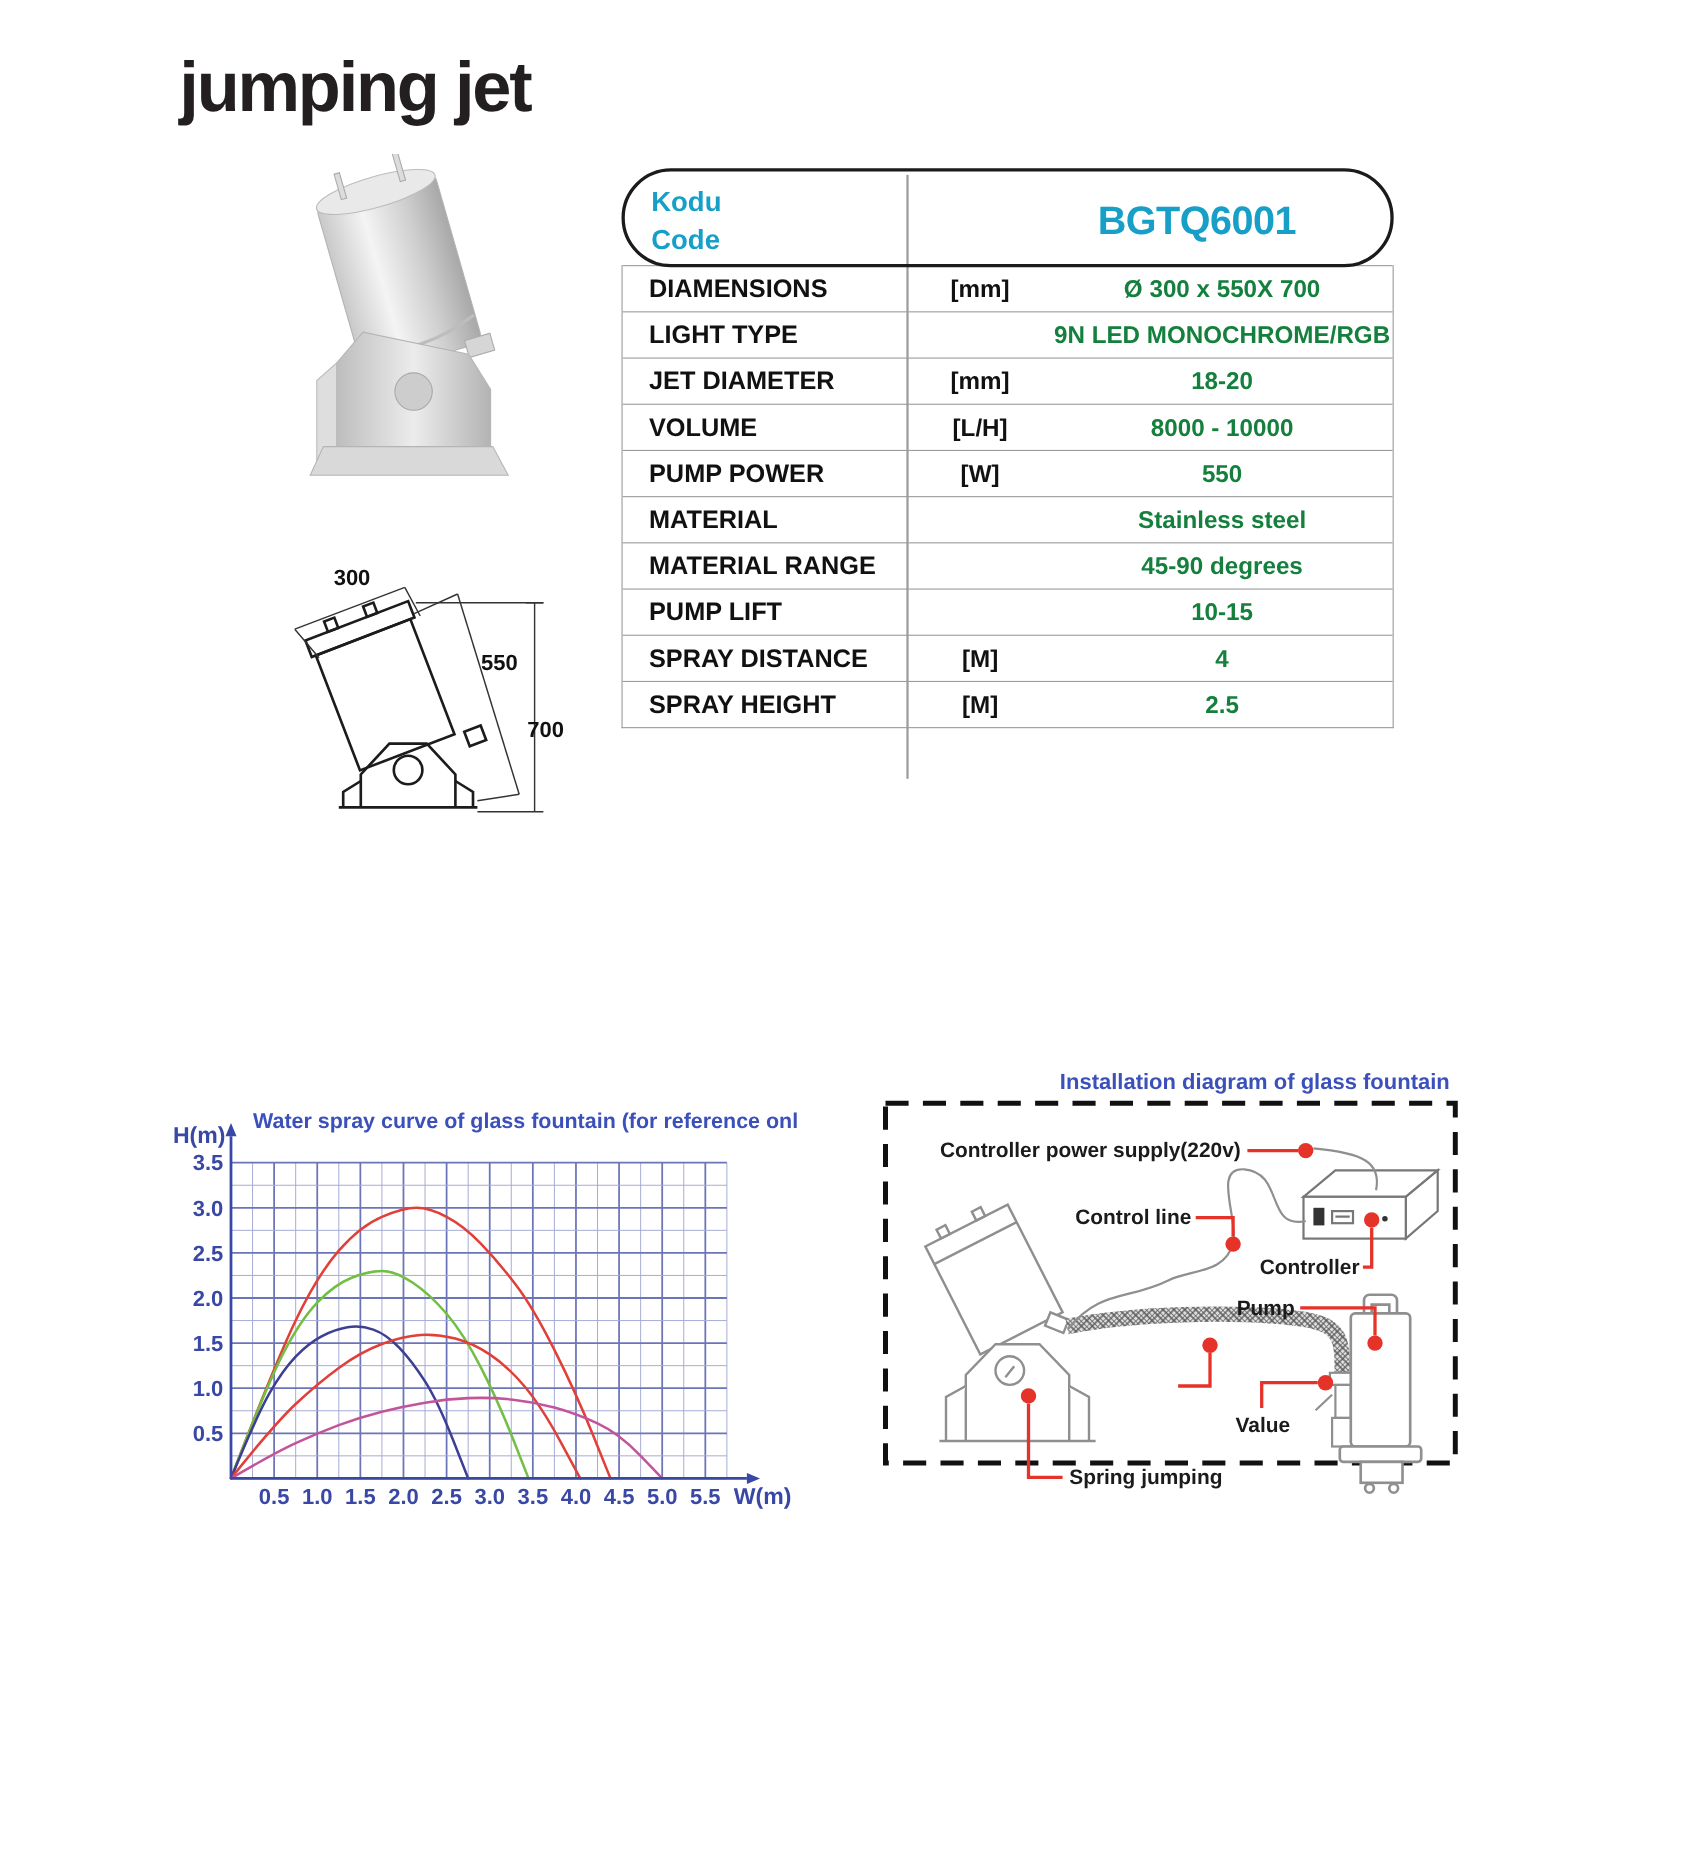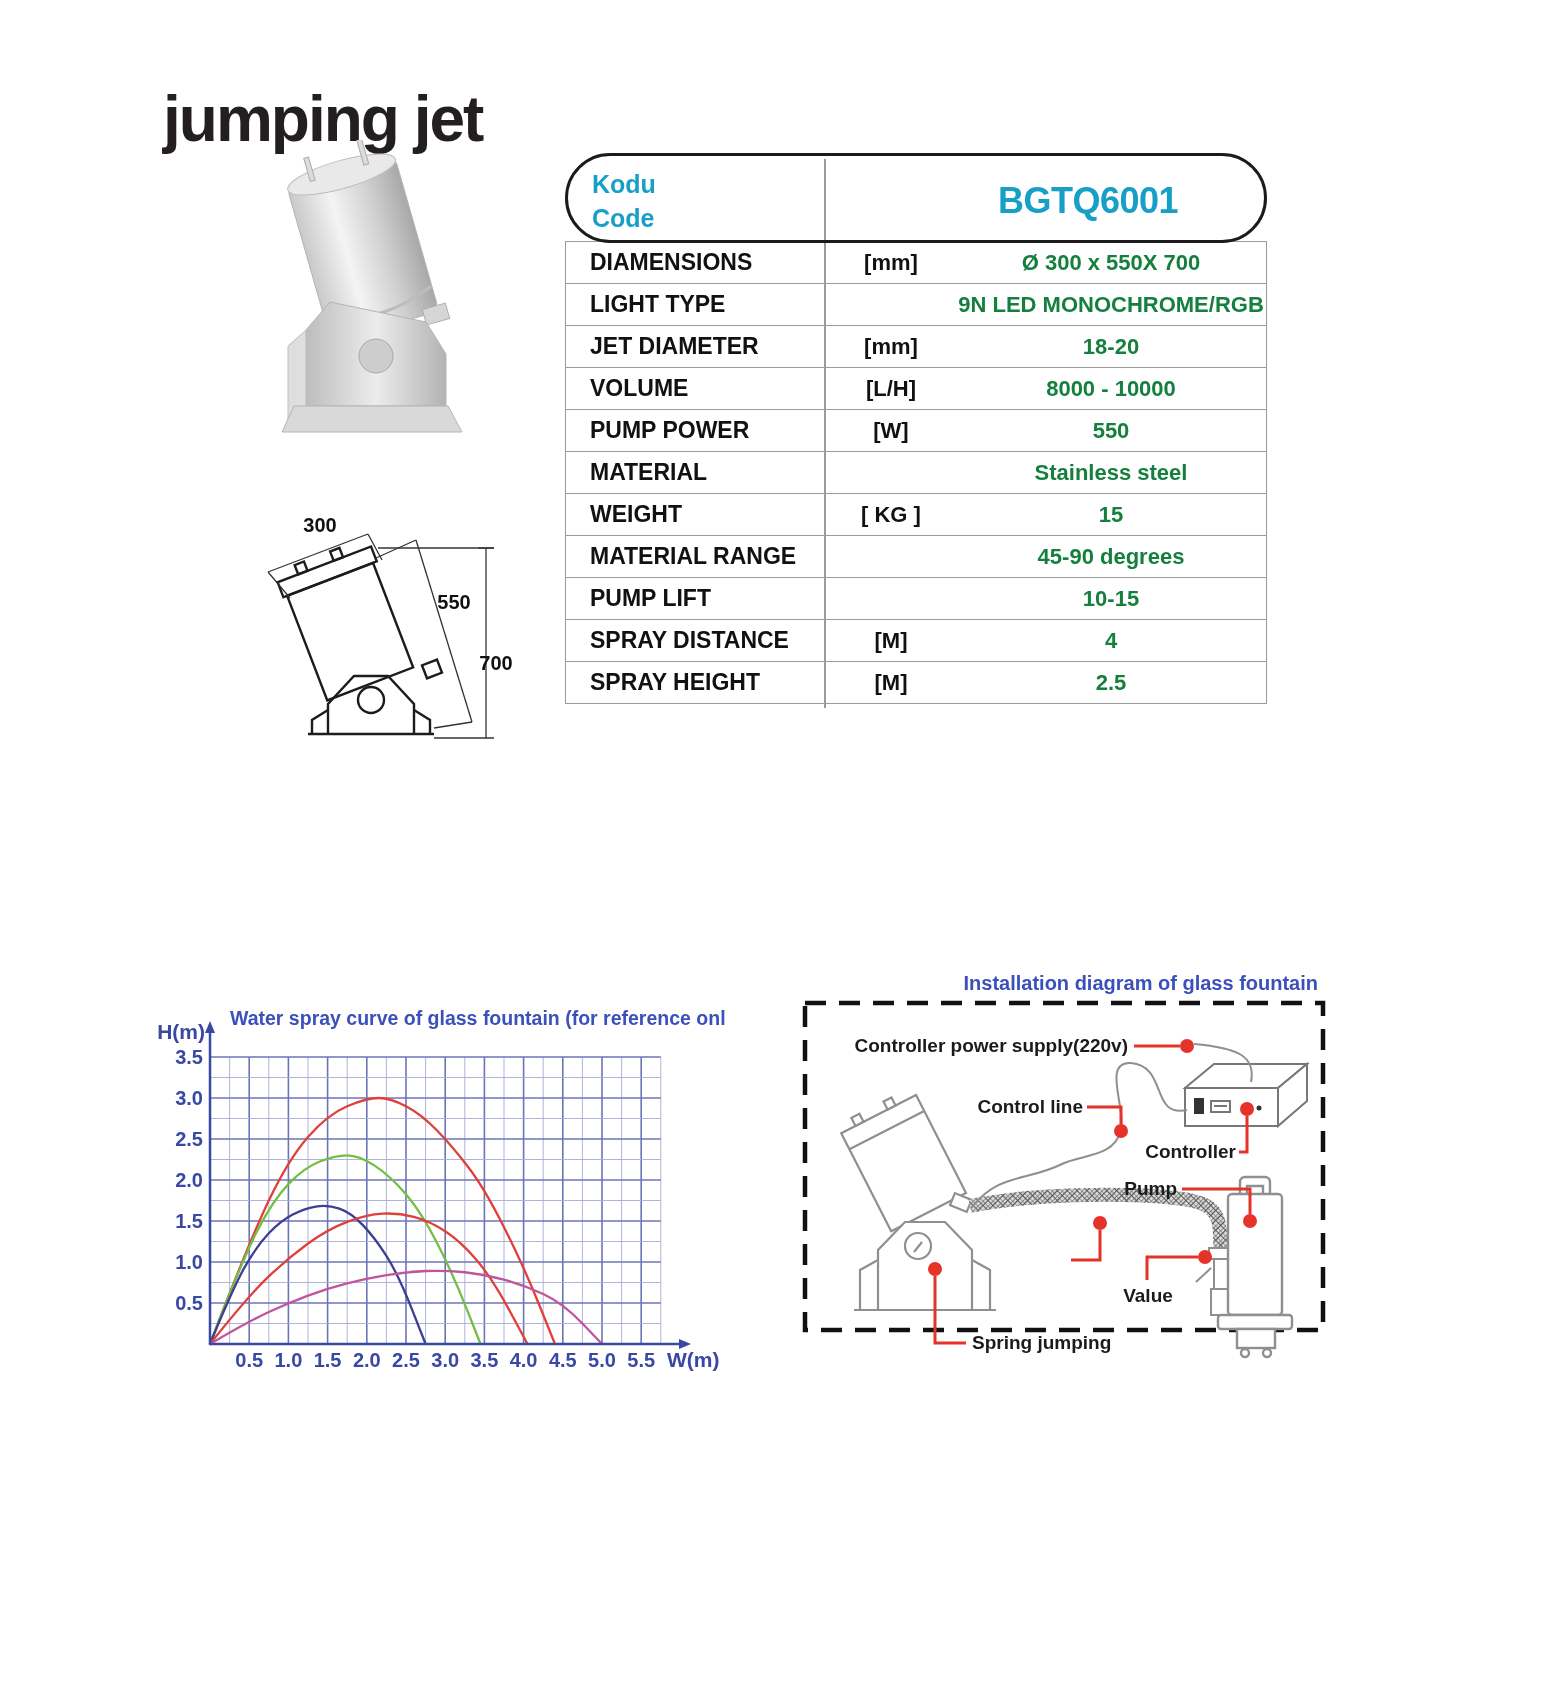--- a/index.html
+++ b/index.html
@@ -2,21 +2,21 @@
 <html><head>
 <meta charset="utf-8">
 <style>
   html,body{margin:0;padding:0;}
   body{
     width:1541px;height:1700px;position:relative;background:#ffffff;
     font-family:"Liberation Sans", sans-serif;overflow:hidden;
   }
   .page-title{
     position:absolute;left:163px;top:42px;font-size:64px;font-weight:bold;
-    color:#231f20;letter-spacing:-2px;margin-top:40px;
+    color:#231f20;letter-spacing:-2px;
   }
   
   .spec-table{position:absolute;left:565px;top:153px;width:702px;height:557px;}
   .spec-divider{position:absolute;left:259px;top:6px;bottom:2px;width:1.5px;background:#9b9b9b;}
   .tbl-header{
     position:absolute;left:0;top:0;width:696px;height:84px;
     border:3px solid #1b1b1b;border-radius:45px;background:transparent;
   }
   .tbl-header .kodu{
     position:absolute;left:24px;top:12px;font-size:25px;font-weight:bold;line-height:1.35;
@@ -131,25 +131,20 @@
       </div>
       <div class="spec-row">
         <div class="cell label">PUMP POWER</div>
         <div class="cell unit">[W]</div>
         <div class="cell value">550</div>
       </div>
       <div class="spec-row">
         <div class="cell label">MATERIAL</div>
         <div class="cell unit"></div>
         <div class="cell value">Stainless steel</div>
-      </div>
-      <div class="spec-row">
-        <div class="cell label">WEIGHT</div>
-        <div class="cell unit">[ KG ]</div>
-        <div class="cell value">15</div>
       </div>
       <div class="spec-row">
         <div class="cell label">MATERIAL RANGE</div>
         <div class="cell unit"></div>
         <div class="cell value">45-90 degrees</div>
       </div>
       <div class="spec-row">
         <div class="cell label">PUMP LIFT</div>
         <div class="cell unit"></div>
         <div class="cell value">10-15</div>

